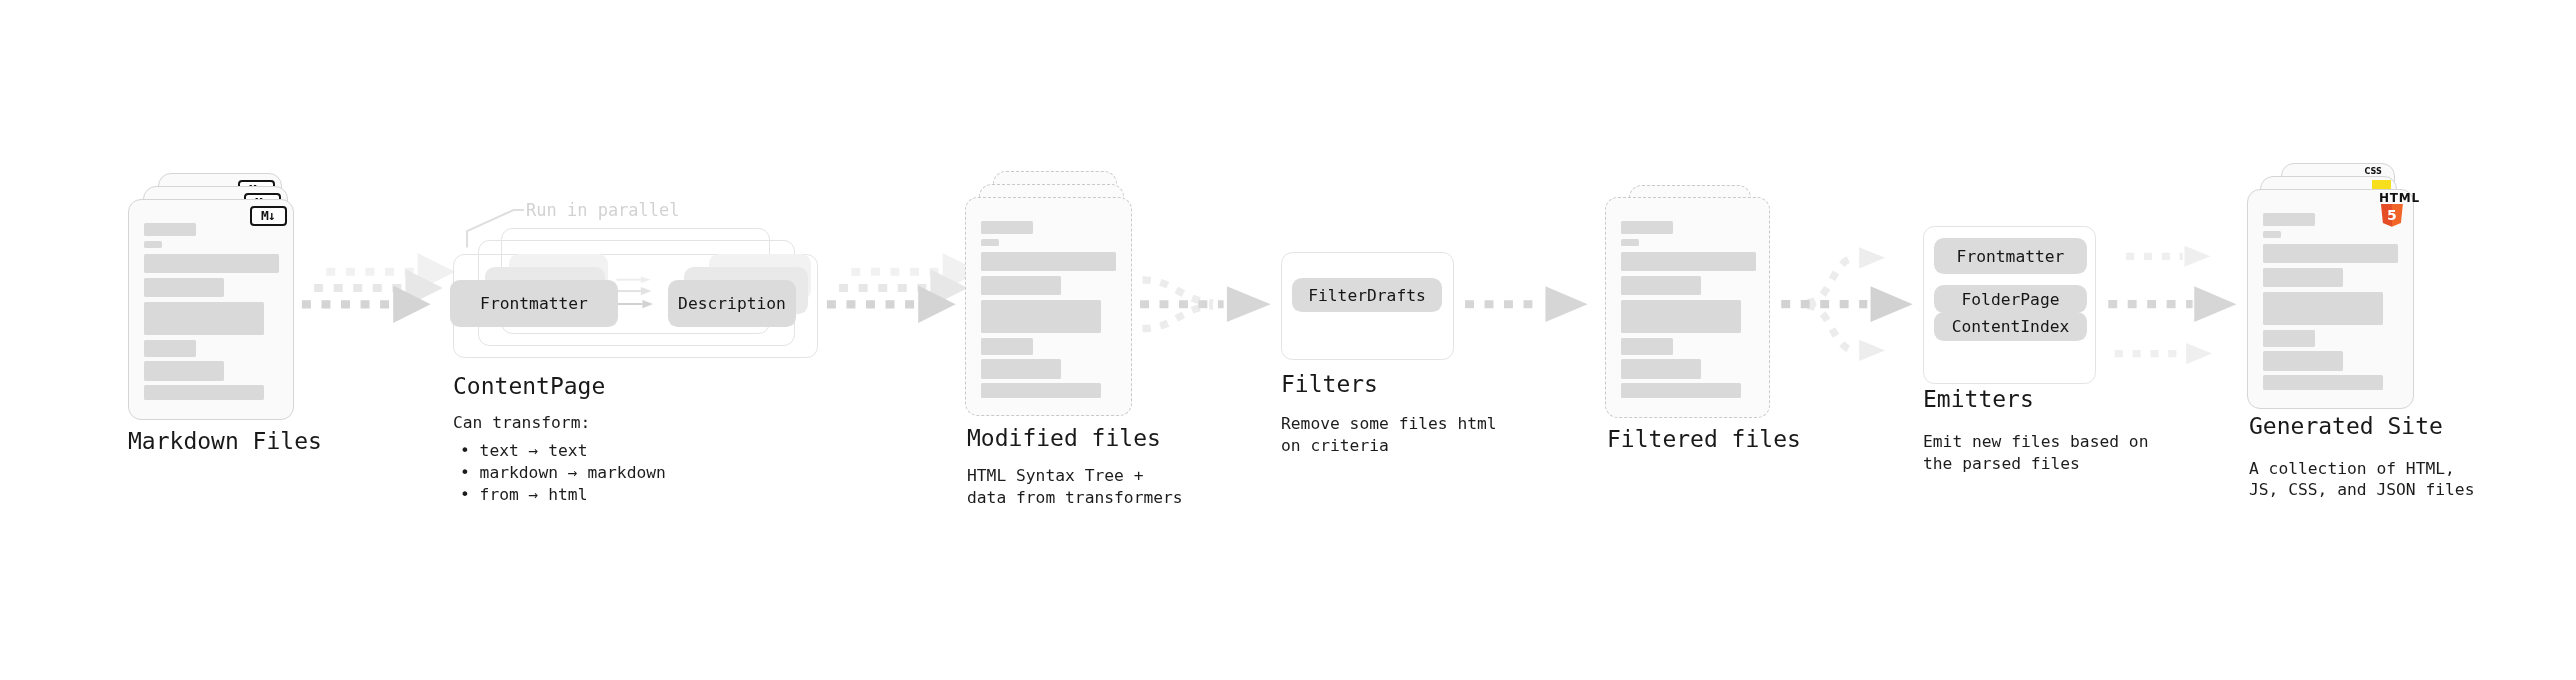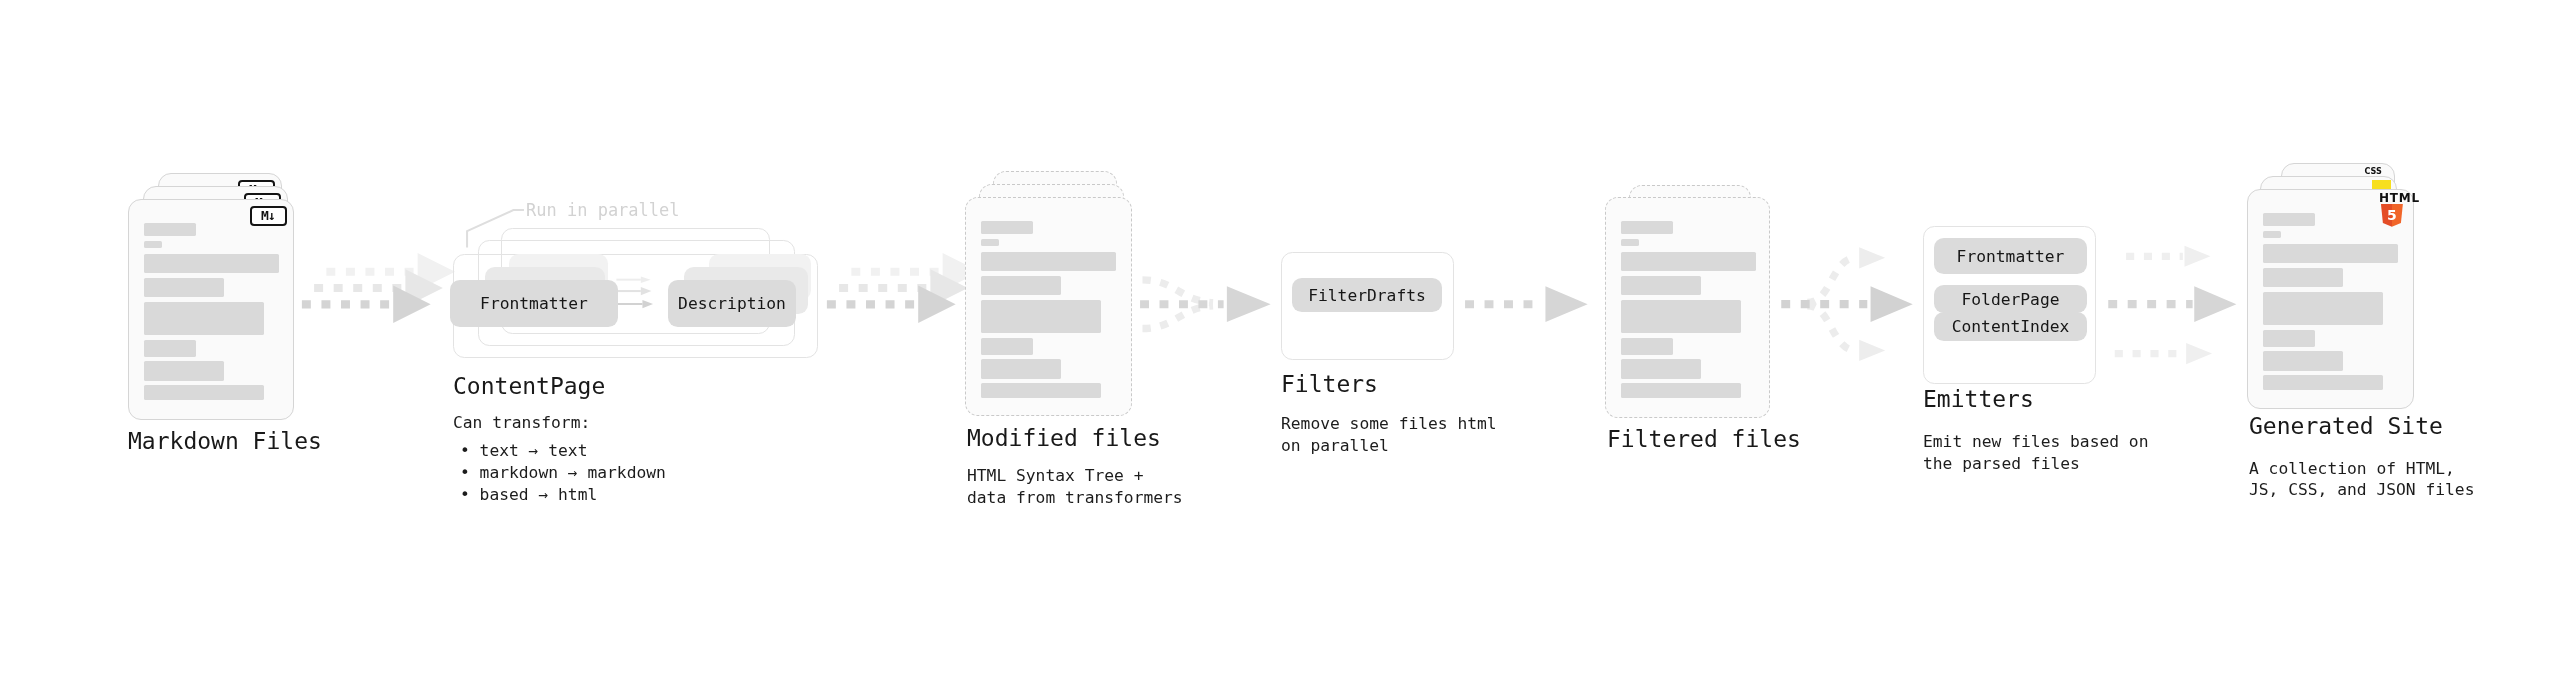--- a/index.html
+++ b/index.html
@@ -103,21 +103,21 @@
 
   <svg class="abs" style="left:453px;top:193px" width="98" height="65" viewBox="0 0 120 80">
     <path d="M17 67 V47 L74 21 H87" stroke="#dedede" stroke-width="2.5" fill="none"></path>
   </svg>
   <div class="note" style="left:526px;top:202px">Run in parallel</div>
 
   <div class="title" style="left:453px;top:375px">ContentPage</div>
   <div class="desc" style="left:453px;top:412px">Can transform:</div>
   <div class="desc" style="left:460px;top:440px">• text → text</div>
   <div class="desc" style="left:460px;top:462px">• markdown → markdown</div>
-  <div class="desc" style="left:460px;top:484px">• based → html</div>
+  <div class="desc" style="left:460px;top:484px">• from → html</div>
 </div>
 
 <svg class="abs" style="left:822px;top:244px" width="163" height="106" viewBox="0 0 200 130">
   <g transform="translate(30,-40)">
     <path d="M6 74 H118" stroke="#f1f1f1" stroke-width="10" stroke-dasharray="11 13" fill="none"></path>
     <polygon points="118,51 164,74 118,97" fill="#f1f1f1"></polygon>
   </g>
   <g transform="translate(15,-20)">
     <path d="M6 74 H118" stroke="#e7e7e7" stroke-width="10" stroke-dasharray="11 13" fill="none"></path>
     <polygon points="118,51 164,74 118,97" fill="#e7e7e7"></polygon>
@@ -151,21 +151,21 @@
   <path d="M8 104 C48 104 55 78 95 76" stroke="#ececec" stroke-width="9" stroke-dasharray="10 12" fill="none"></path>
   <path d="M5 74 H108" stroke="#d6d6d6" stroke-width="10" stroke-dasharray="11 13" fill="none"></path>
   <polygon points="112,52 166,74 112,96" fill="#d6d6d6"></polygon>
 </svg>
 
 <div>
   <div class="outline filled" style="left:1281px;top:252px;width:173px;height:108px"></div>
   <div class="chip" style="left:1292px;top:278px;width:150px;height:34px">FilterDrafts</div>
   <div class="title" style="left:1281px;top:373px">Filters</div>
   <div class="desc" style="left:1281px;top:413px">Remove some files html</div>
-  <div class="desc" style="left:1281px;top:435px">on parallel</div>
+  <div class="desc" style="left:1281px;top:435px">on criteria</div>
 </div>
 
 <svg class="abs" style="left:1461px;top:244px" width="138" height="122" viewBox="0 0 170 150">
   <path d="M5 74 H100" stroke="#d6d6d6" stroke-width="10" stroke-dasharray="11 13" fill="none"></path>
   <polygon points="104,52 156,74 104,96" fill="#d6d6d6"></polygon>
 </svg>
 
 <div>
   <div class="doc dashed" style="left:1629px;top:185px;width:122px;height:219px"></div>
   <div class="doc dashed" style="left:1605px;top:197px;width:165px;height:221px">

